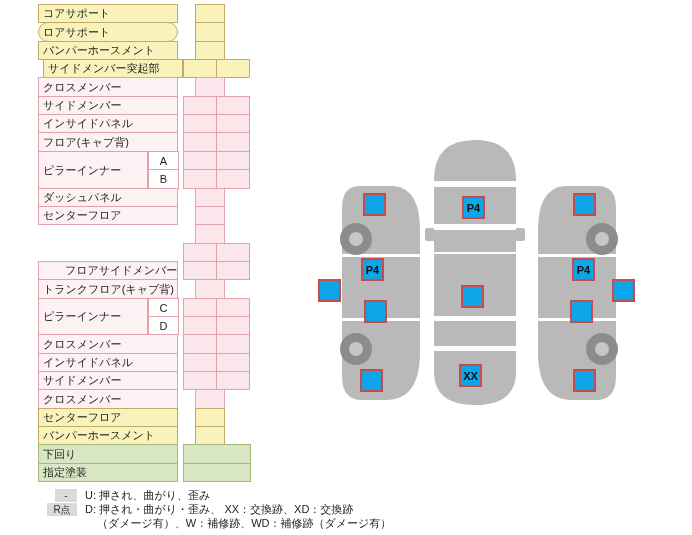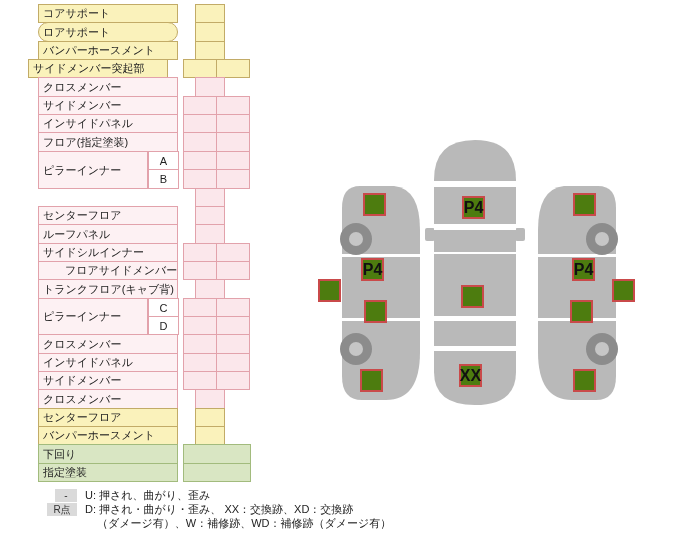--- a/index.html
+++ b/index.html
@@ -9,23 +9,23 @@
   #car-svg{position:absolute;left:0;top:0;pointer-events:none;}
   .plabel{position:absolute;box-sizing:border-box;font-size:11px;color:#222;
           display:flex;align-items:center;padding-left:4px;white-space:nowrap;overflow:hidden;}
   .cell{position:absolute;box-sizing:border-box;font-size:11px;color:#222;}
   .sub{display:flex;align-items:center;justify-content:center;}
   .c-yellow{background:#FAF2BB;border:1px solid #C2AB67;}
   .c-pink{background:#FDF1F3;border:1px solid #E2A2AB;}
   .c-pink-cell{background:#FBE7EB;border:1px solid #E2A2AB;}
   .c-green{background:#D9E6C3;border:1px solid #A2BB7D;}
   .c-sub{background:#FFFFFF;border:1px solid #E2A2AB;}
-  .marker{position:absolute;box-sizing:border-box;background:#4d7c0f;border:2px solid #C94A4A;
+  .marker{position:absolute;box-sizing:border-box;background:#0ea5e9;border:2px solid #C94A4A;
           display:flex;align-items:center;justify-content:center;
-          font-size:16px;font-weight:bold;color:#111;}
+          font-size:11px;font-weight:bold;color:#111;}
   .legend-key{position:absolute;background:#DADADA;color:#333;font-size:10px;
               text-align:center;height:13px;line-height:13px;box-sizing:border-box;}
   .k1{left:55px;top:489px;width:22px;}
   .k2{left:47px;top:503px;width:30px;}
   .legend-line{position:absolute;font-size:11px;line-height:13px;color:#222;white-space:nowrap;}
   .t1{left:85px;top:489px;}
   .t2{left:85px;top:503px;}
   .t3{left:97px;top:517px;}
 </style>
 </head>
@@ -67,47 +67,46 @@
     </g>
   </svg>
 
   <div id="table-layer">
       <div class="plabel c-yellow" style="position: absolute; left: 38px; top: 4px; width: 140px; height: 19px;">コアサポート</div>
       <div class="cell c-yellow" style="position: absolute; left: 195px; top: 4px; width: 30px; height: 19px;"></div>
       <div class="plabel c-yellow" style="position: absolute; left: 38px; top: 22px; width: 140px; height: 20px; border-radius: 10px;">ロアサポート</div>
       <div class="cell c-yellow" style="position: absolute; left: 195px; top: 22px; width: 30px; height: 20px;"></div>
       <div class="plabel c-yellow" style="position: absolute; left: 38px; top: 41px; width: 140px; height: 19px;">バンパーホースメント</div>
       <div class="cell c-yellow" style="position: absolute; left: 195px; top: 41px; width: 30px; height: 19px;"></div>
-      <div class="plabel c-yellow" style="position: absolute; left: 28px; top: 59px; width: 140px; height: 19px;">サイドメンバー突起部</div>
+      <div class="plabel c-yellow" style="position: absolute; left: 43px; top: 59px; width: 140px; height: 19px;">サイドメンバー突起部</div>
       <div class="cell c-yellow" style="position: absolute; left: 183px; top: 59px; width: 34px; height: 19px;"></div>
       <div class="cell c-yellow" style="position: absolute; left: 216px; top: 59px; width: 34px; height: 19px;"></div>
       <div class="plabel c-pink" style="position: absolute; left: 38px; top: 77px; width: 140px; height: 20px;">クロスメンバー</div>
       <div class="cell c-pink-cell" style="position: absolute; left: 195px; top: 77px; width: 30px; height: 20px;"></div>
       <div class="plabel c-pink" style="position: absolute; left: 38px; top: 96px; width: 140px; height: 19px;">サイドメンバー</div>
       <div class="cell c-pink-cell" style="position: absolute; left: 183px; top: 96px; width: 34px; height: 19px;"></div>
       <div class="cell c-pink-cell" style="position: absolute; left: 216px; top: 96px; width: 34px; height: 19px;"></div>
       <div class="plabel c-pink" style="position: absolute; left: 38px; top: 114px; width: 140px; height: 19px;">インサイドパネル</div>
       <div class="cell c-pink-cell" style="position: absolute; left: 183px; top: 114px; width: 34px; height: 19px;"></div>
       <div class="cell c-pink-cell" style="position: absolute; left: 216px; top: 114px; width: 34px; height: 19px;"></div>
-      <div class="plabel c-pink" style="position: absolute; left: 38px; top: 132px; width: 140px; height: 20px;">フロア(指定塗装)</div>
+      <div class="plabel c-pink" style="position: absolute; left: 38px; top: 132px; width: 140px; height: 20px;">フロア(キャブ背)</div>
       <div class="cell c-pink-cell" style="position: absolute; left: 183px; top: 132px; width: 34px; height: 20px;"></div>
       <div class="cell c-pink-cell" style="position: absolute; left: 216px; top: 132px; width: 34px; height: 20px;"></div>
       <div class="plabel c-pink" style="position: absolute; left: 38px; top: 151px; width: 110px; height: 38px;">ピラーインナー</div>
       <div class="cell sub c-sub" style="position: absolute; left: 148px; top: 151px; width: 31px; height: 19px;">A</div>
       <div class="cell sub c-sub" style="position: absolute; left: 148px; top: 169px; width: 31px; height: 20px;">B</div>
       <div class="cell c-pink-cell" style="position: absolute; left: 183px; top: 151px; width: 34px; height: 19px;"></div>
       <div class="cell c-pink-cell" style="position: absolute; left: 216px; top: 151px; width: 34px; height: 19px;"></div>
       <div class="cell c-pink-cell" style="position: absolute; left: 183px; top: 169px; width: 34px; height: 20px;"></div>
       <div class="cell c-pink-cell" style="position: absolute; left: 216px; top: 169px; width: 34px; height: 20px;"></div>
+      <div class="plabel c-pink" style="position: absolute; left: 38px; top: 188px; width: 140px; height: 19px;">ダッシュパネル</div>
       <div class="cell c-pink-cell" style="position: absolute; left: 195px; top: 188px; width: 30px; height: 19px;"></div>
       <div class="plabel c-pink" style="position: absolute; left: 38px; top: 206px; width: 140px; height: 19px;">センターフロア</div>
       <div class="cell c-pink-cell" style="position: absolute; left: 195px; top: 206px; width: 30px; height: 19px;"></div>
-      <div class="plabel c-pink" style="position: absolute; left: 38px; top: 224px; width: 140px; height: 20px;">ルーフパネル</div>
       <div class="cell c-pink-cell" style="position: absolute; left: 195px; top: 224px; width: 30px; height: 20px;"></div>
-      <div class="plabel c-pink" style="position: absolute; left: 38px; top: 243px; width: 140px; height: 19px;">サイドシルインナー</div>
       <div class="cell c-pink-cell" style="position: absolute; left: 183px; top: 243px; width: 34px; height: 19px;"></div>
       <div class="cell c-pink-cell" style="position: absolute; left: 216px; top: 243px; width: 34px; height: 19px;"></div>
       <div class="plabel c-pink" style="position: absolute; left: 38px; top: 261px; width: 140px; height: 19px; padding-left: 26px;">フロアサイドメンバー</div>
       <div class="cell c-pink-cell" style="position: absolute; left: 183px; top: 261px; width: 34px; height: 19px;"></div>
       <div class="cell c-pink-cell" style="position: absolute; left: 216px; top: 261px; width: 34px; height: 19px;"></div>
       <div class="plabel c-pink" style="position: absolute; left: 38px; top: 279px; width: 140px; height: 20px;">トランクフロア(キャブ背)</div>
       <div class="cell c-pink-cell" style="position: absolute; left: 195px; top: 279px; width: 30px; height: 20px;"></div>
       <div class="plabel c-pink" style="position: absolute; left: 38px; top: 298px; width: 110px; height: 37px;">ピラーインナー</div>
       <div class="cell sub c-sub" style="position: absolute; left: 148px; top: 298px; width: 31px; height: 19px;">C</div>
       <div class="cell sub c-sub" style="position: absolute; left: 148px; top: 316px; width: 31px; height: 19px;">D</div>

